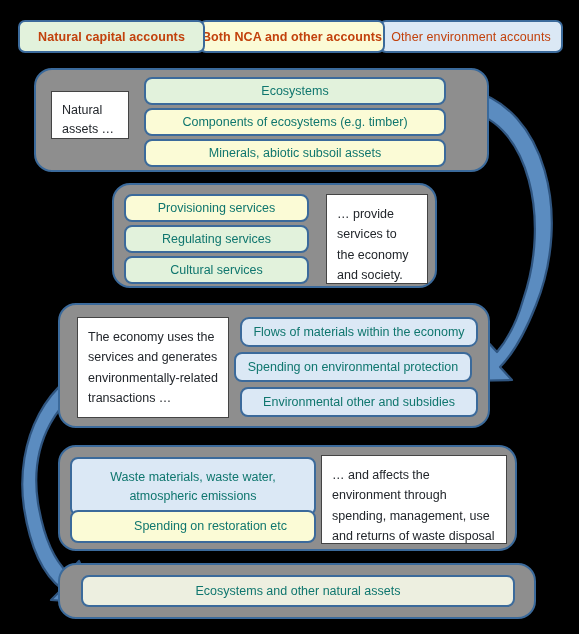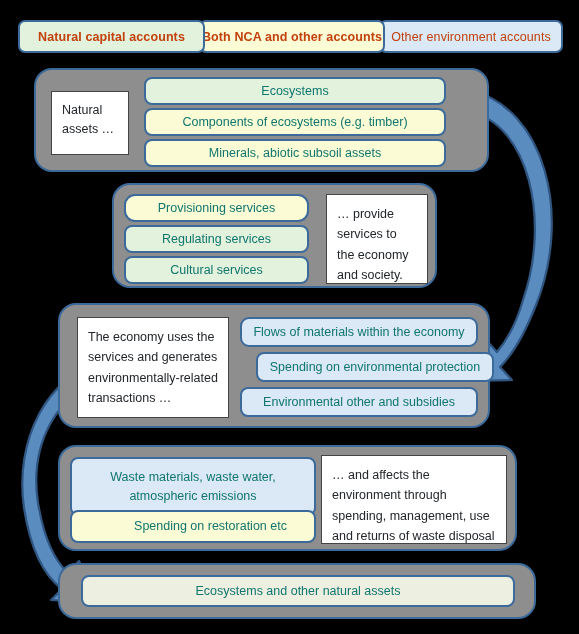--- a/index.html
+++ b/index.html
@@ -134,56 +134,56 @@
     <div class="legend-item legend-both">
       <span>Both NCA and other accounts</span>
     </div>
     <div class="legend-item legend-other">
       <span>Other environment accounts</span>
     </div>
   </div>
 
   <div class="group" style="left:34px; top:68px; width:455px; height:104px;">
 
-    <div class="note" style="left:15px; top:21px; width:78px; height:64px; line-height:1.5;">Natural assets …</div>
+    <div class="note" style="left:15px; top:21px; width:78px; height:48px; line-height:1.5;">Natural assets …</div>
 
     <div class="pill fill-green" style="left:108px; top:7px;  width:302px; height:28px;">
       <span>Ecosystems</span>
     </div>
     <div class="pill fill-yellow" style="left:108px; top:38px; width:302px; height:28px;">
       <span>Components of ecosystems (e.g. timber)</span>
     </div>
     <div class="pill fill-yellow" style="left:108px; top:69px; width:302px; height:28px;">
       <span>Minerals, abiotic subsoil assets</span>
     </div>
   </div>
 
   <div class="group" style="left:112px; top:183px; width:325px; height:105px;">
 
-    <div class="pill fill-yellow" style="left:10px; top:9px;  width:185px; height:28px;border-radius:11px;">
+    <div class="pill fill-yellow" style="left:10px; top:9px;  width:185px; height:28px;">
       <span>Provisioning services</span>
     </div>
     <div class="pill fill-green" style="left:10px; top:71px; width:185px; height:28px;">
       <span>Cultural services</span>
     </div>
     <div class="pill fill-green" style="left:10px; top:40px; width:185px; height:28px;">
       <span>Regulating services</span>
     </div>
 
     <div class="note" style="left:212px; top:9px; width:102px; height:90px;">… provide services to the economy and society.</div>
   </div>
 
   <div class="group" style="left:58px; top:303px; width:432px; height:125px;">
 
     <div class="note" style="left:17px; top:12px; width:152px; height:101px;">The economy uses the services and generates environmentally-related transactions …</div>
 
     <div class="pill fill-blue" style="left:180px; top:12px; width:238px; height:30px;border-radius:9px;">
       <span>Flows of materials within the economy</span>
     </div>
-    <div class="pill fill-blue" style="left:196px; top:47px; width:238px; height:30px;">
+    <div class="pill fill-blue" style="left:174px; top:47px; width:238px; height:30px;">
       <span>Spending on environmental protection</span>
     </div>
     <div class="pill fill-blue" style="left:180px; top:82px; width:238px; height:30px;">
       <span>Environmental other and subsidies</span>
     </div>
   </div>
 
   <div class="group" style="left:58px; top:445px; width:459px; height:106px;">
 
     <div class="pill fill-blue" style="left:10px; top:10px; width:246px; height:59px; line-height:1.5;">

